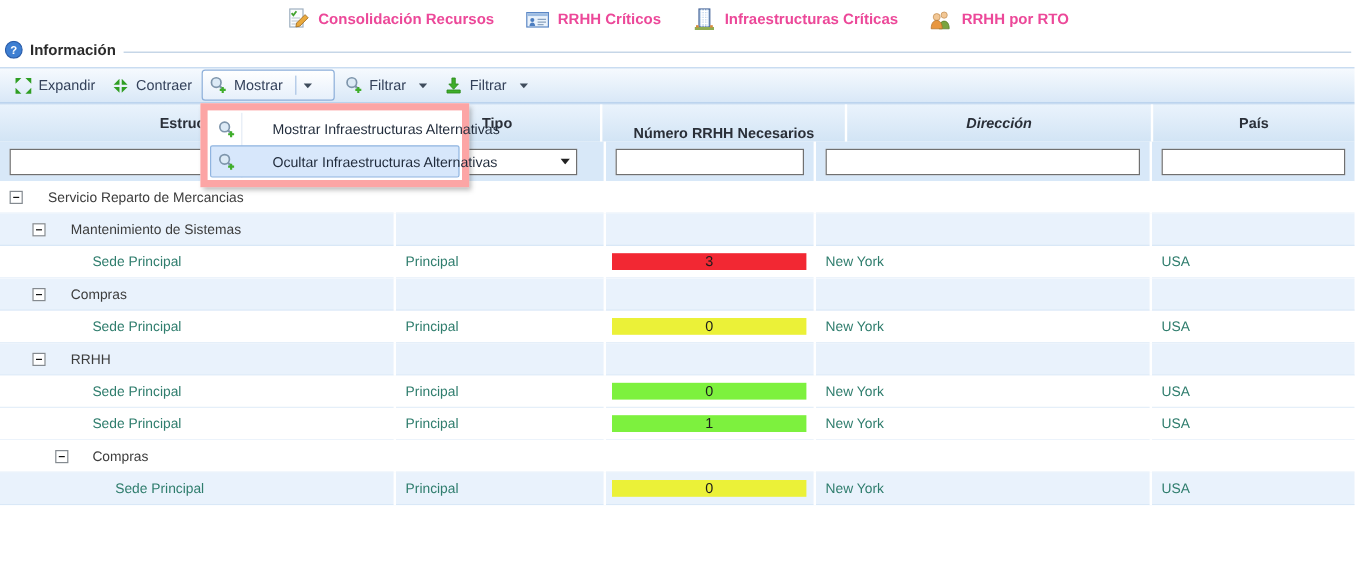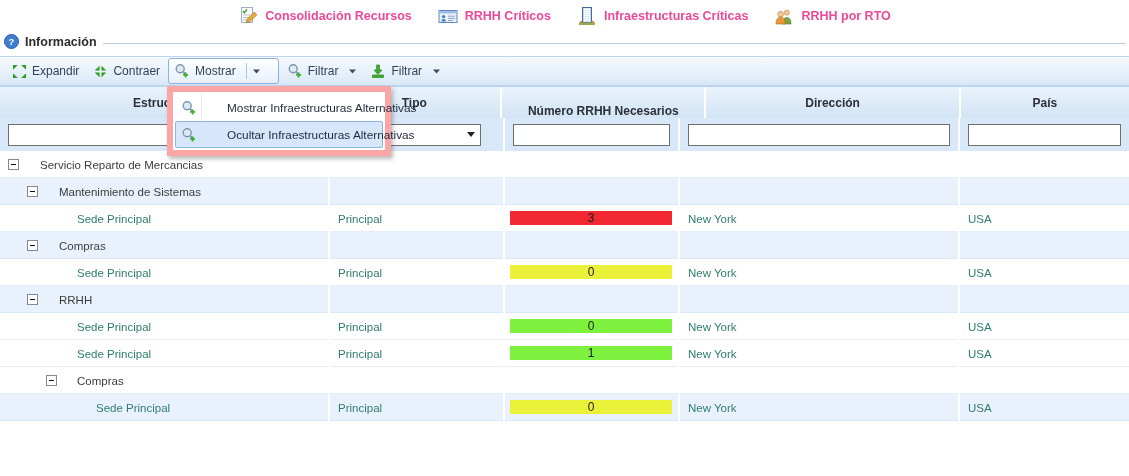--- a/index.html
+++ b/index.html
@@ -192,21 +192,21 @@
     <div class="grid-header" id="ghead">
         <div class="h-cell" style="width: 330px;">
           <span>Estructura</span>
         </div>
         <div class="h-cell" style="width: 175px;">
           <span>Tipo</span>
         </div>
         <div class="h-cell" style="width: 205px; align-items: flex-end;">
           <span>Número RRHH Necesarios</span>
         </div>
-        <div class="h-cell" style="width: 256px;">
+        <div class="h-cell" style="width: 256px; font-style: italic;">
           <span>Dirección</span>
         </div>
         <div class="h-cell" style="width: 169px;">
           <span>País</span>
         </div>
       </div>
     <div class="filter-row" id="gfilter">
         <div class="f-cell" style="width: 330px;">
           <input class="f-input" type="text" style="">
         </div>

